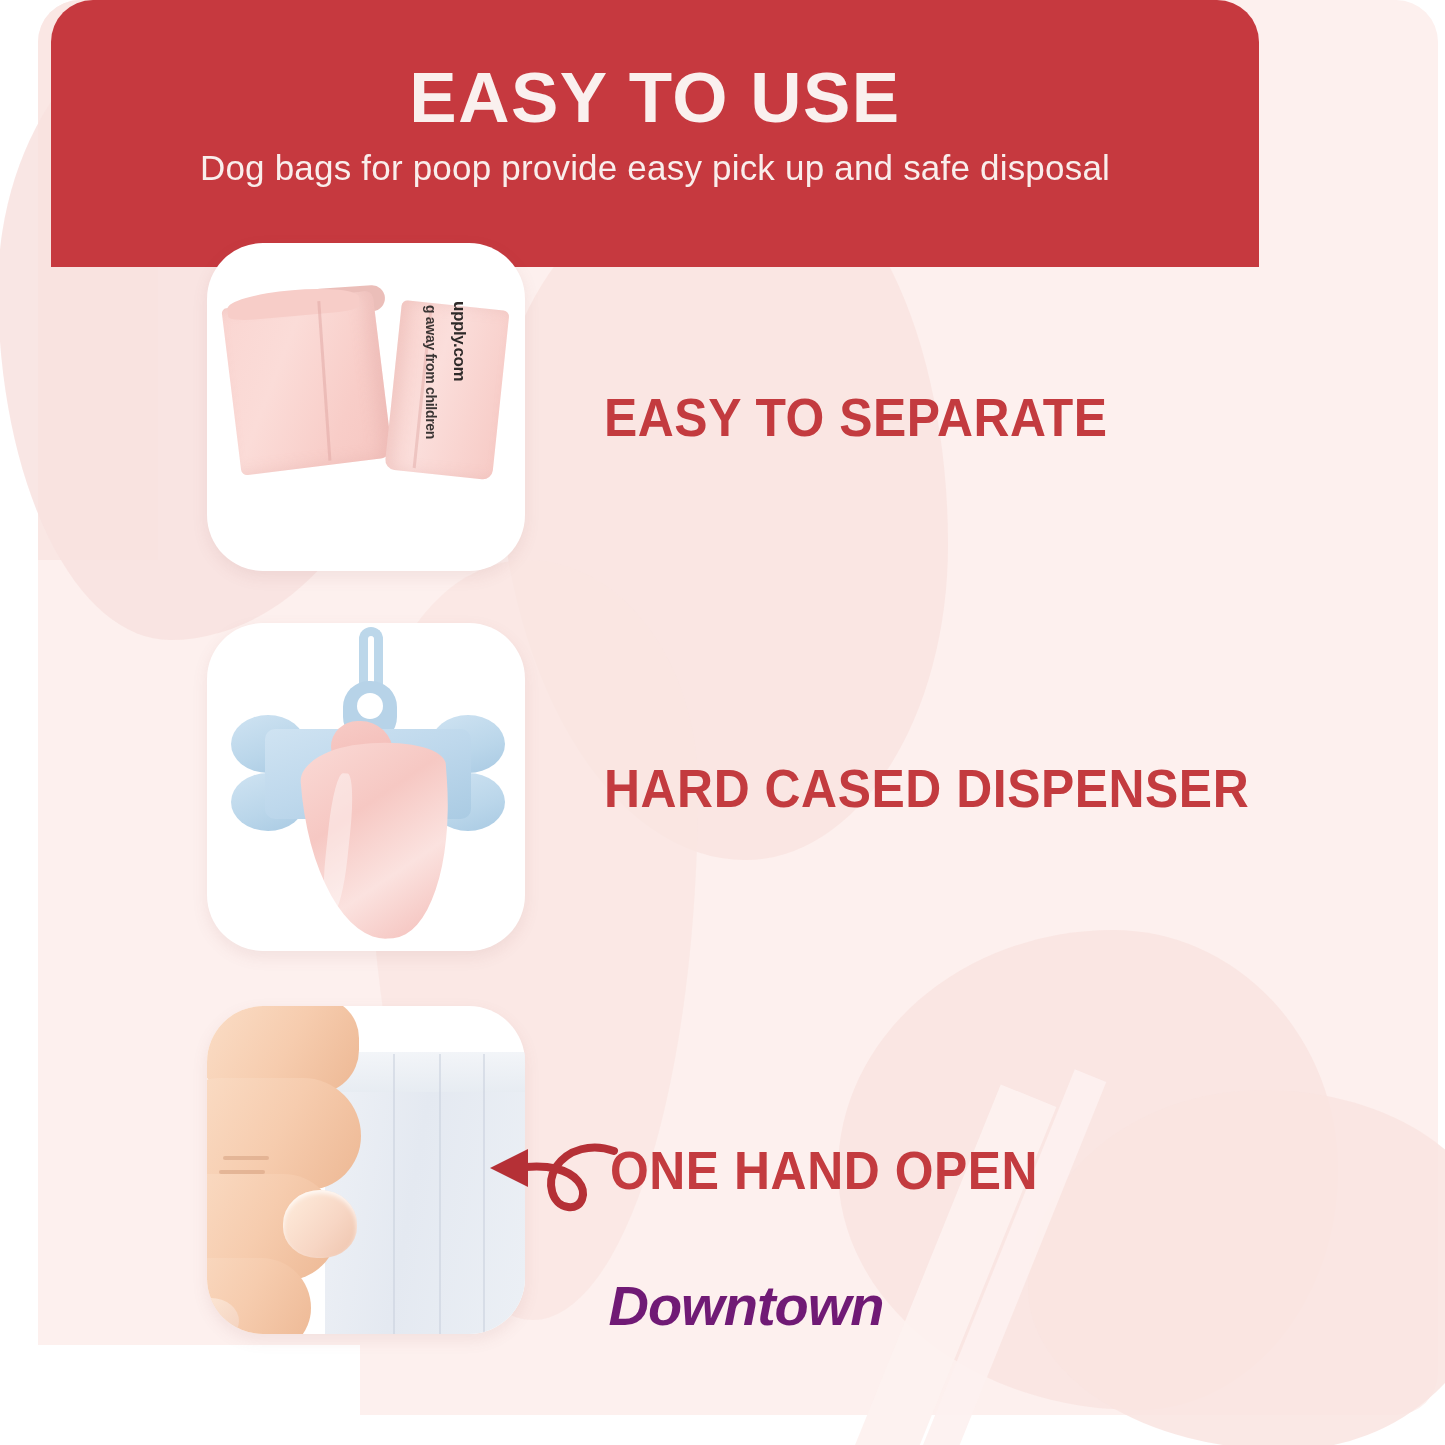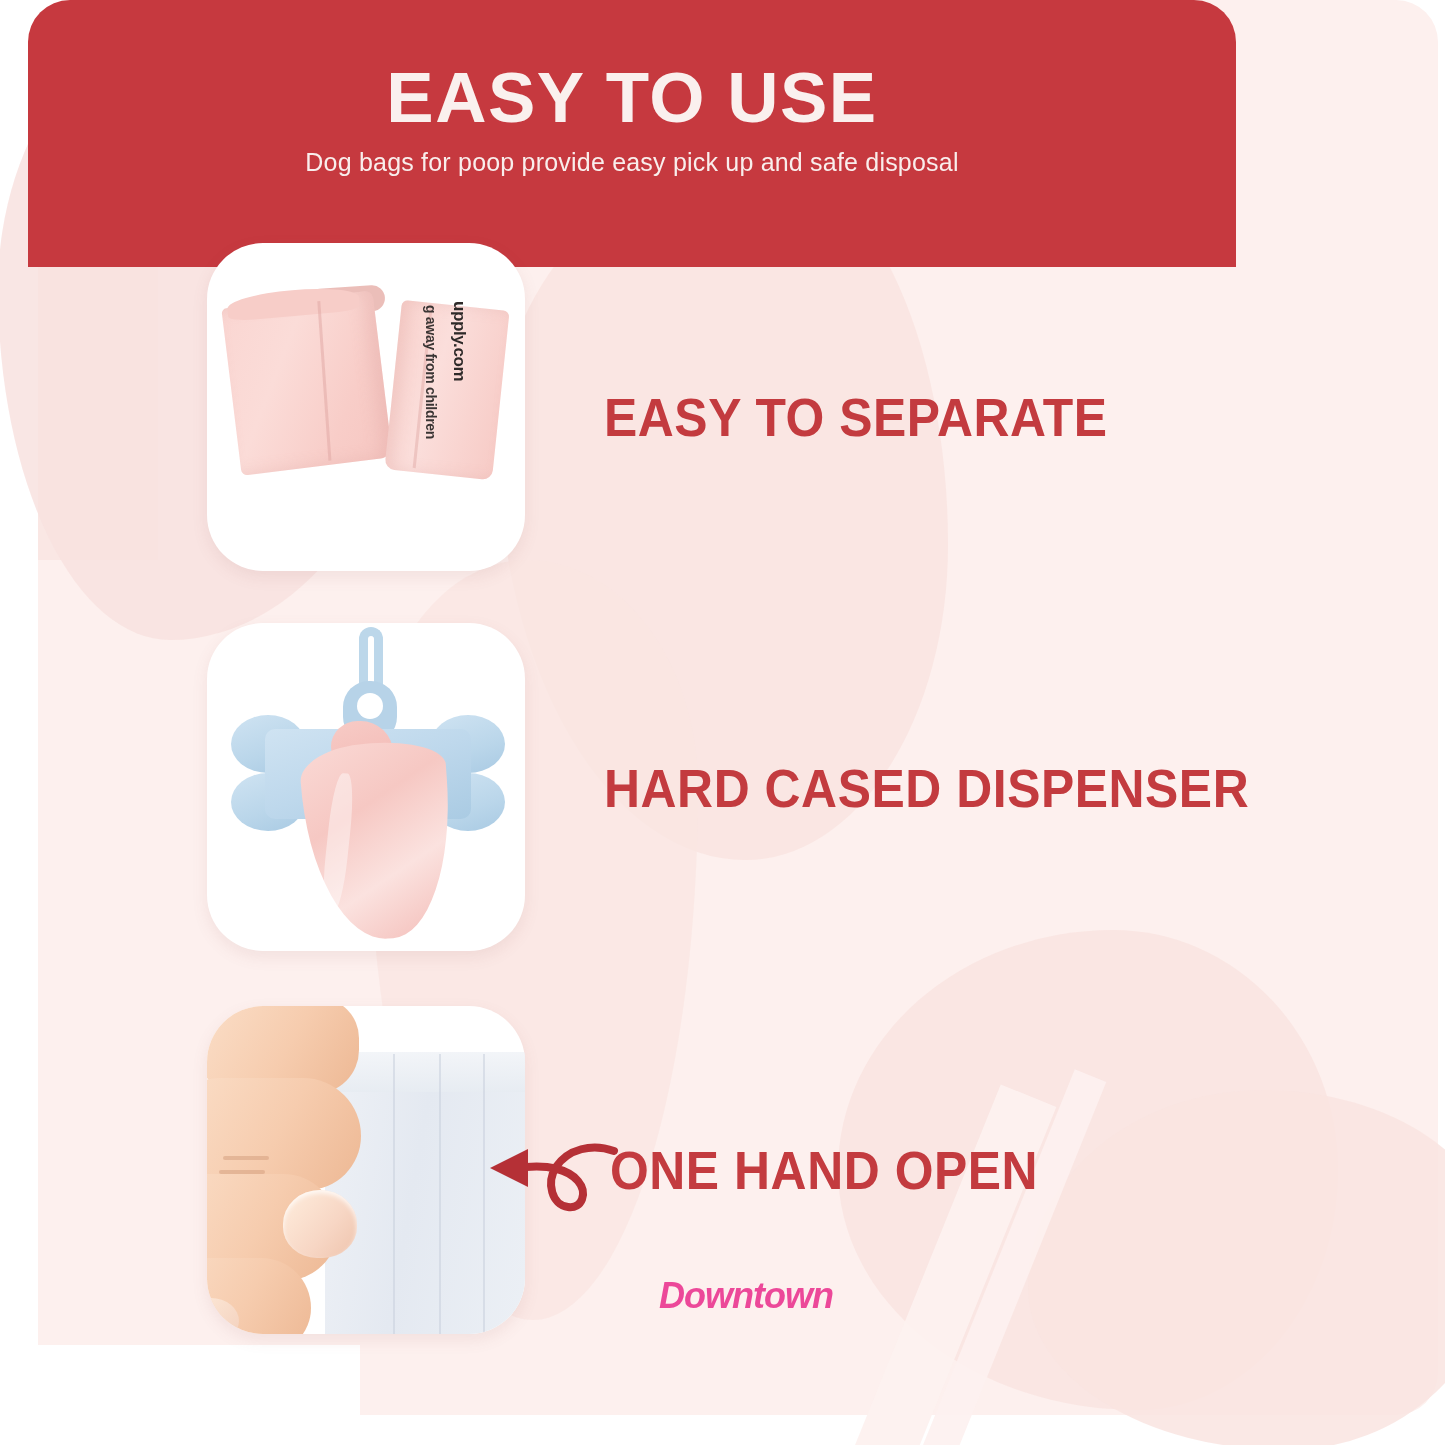--- a/index.html
+++ b/index.html
@@ -101,40 +101,40 @@
   .bg-white-bottom {
     position:absolute;
     left:0px; top:1345px;
     width:360px; height:100px;
     background:#ffffff;
   }
 
   
   .header {
     position:absolute;
-    left:28px; top:0px;
+    left:51px; top:0px;
     width:1208px; height:267px;
     background:#c6393f;
     border-radius:42px 42px 0 0;
     text-align:center;
     color:#faf1ef;
   }
   .header-title {
     position:absolute;
     left:0; right:0; top:62px;
     font-size:71px;
     font-weight:700;
     letter-spacing:1.5px;
     line-height:1;
     color:#faf0ee;
   }
   .header-sub {
     position:absolute;
     left:0; right:0; top:148px;
-    font-size:25px;
+    font-size:35px;
     font-weight:400;
     letter-spacing:.2px;
     color:#f9eeec;
   }
 
   
   .tile {
     position:absolute;
     width:318px; height:328px;
     background:#ffffff;
@@ -382,24 +382,24 @@
   }
 
   
   .logo {
     position:absolute;
     left:556px; top:1278px;
     width:380px; height:112px;
     text-align:center;
   }
   .logo-top {
-    font-size:36px;
+    font-size:56px;
     font-weight:700;
     font-style:italic;
-    color:#ec4899;
+    color:#701a75;
     letter-spacing:-1px;
     line-height:1.0;
   }
   .logo-bottom {
     font-size:44px;
     font-style:italic;
     font-weight:400;
     color:#c3393e;
     letter-spacing:0px;
     line-height:1.15;

